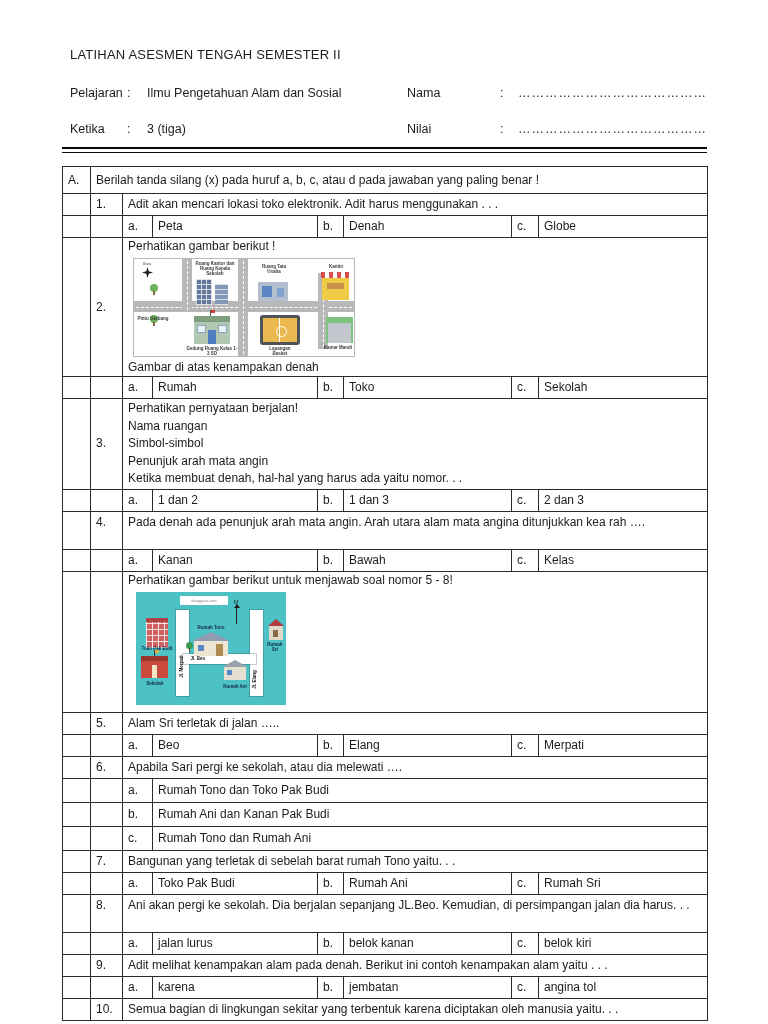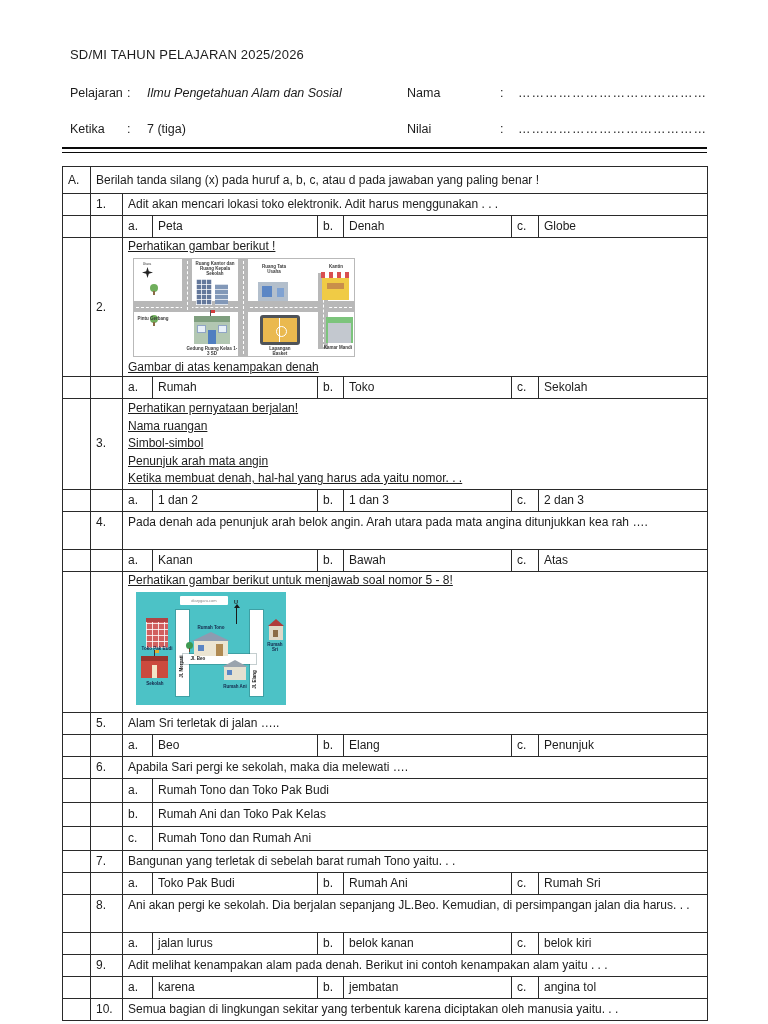--- a/index.html
+++ b/index.html
@@ -4,36 +4,36 @@
 <style>
   html,body{margin:0;padding:0;}
   body{width:768px;height:1024px;background:#ffffff;font-family:"Liberation Sans","DejaVu Sans",sans-serif;color:#1c1c1c;}
   .page{position:relative;width:768px;height:1024px;box-sizing:border-box;padding:45px 61px 0 70px;overflow:hidden;background:#fff;}
 
   
   .title-line{font-size:13px;line-height:19px;letter-spacing:.2px;}
   .meta{display:flex;margin-top:20px;font-size:12.5px;line-height:18px;}
   .meta-l{display:grid;grid-template-columns:57px 20px 222px;grid-template-rows:36px 18px;align-items:start;}
   .meta-r{display:grid;grid-template-columns:93px 18px 1fr;grid-template-rows:36px 18px;align-items:start;flex:1;margin-left:38px;}
-  .meta-val-justify{text-align:justify;font-style:italic;}
+  .meta-val-justify{text-align:justify;}
   .dotline{letter-spacing:1px;white-space:nowrap;overflow:hidden;}
   .rule{margin:9px 0 0 -8px;width:645px;height:3px;border-top:2.5px solid #0a0a0a;border-bottom:1.5px solid #0a0a0a;}
 
   
   table.exam{border-collapse:collapse;margin:13px 0 0 -8px;width:645px;table-layout:fixed;font-size:12px;}
   table.exam td{border:1px solid #2a2a2a;padding:1px 5px;line-height:15px;vertical-align:middle;overflow:hidden;}
   td.lt{padding-left:9px;}
   td.num{padding-left:9px;vertical-align:top;padding-top:3px;}
   td.qt{padding-left:6px;}
   tr.rh td{height:19px;}
   tr.rA td{height:24px;}
   tr.r2l td{height:34px;vertical-align:top;padding-top:2px;text-align:justify;line-height:16.5px;}
   tr.r2l td.num{text-align:left;}
   tr.q6o td{height:21px;}
-  td.multi{vertical-align:top;padding-top:2px;text-decoration:underline;}
+  td.multi{vertical-align:top;padding-top:2px;}
   .qlines div{line-height:17.5px;}
 
   
   .map1{position:relative;width:220px;height:97px;background:#fff;border:1px solid #b9b9b9;margin:4px 0 3px 5px;font-size:4.5px;line-height:5px;font-weight:700;color:#3a3a3a;}
   .m1-road{position:absolute;background:#b8b8b8;z-index:0;}
   .m1-h{left:0;top:42px;width:220px;height:11px;}
   .m1-h i{position:absolute;left:2px;right:2px;top:50%;border-top:1px dashed #fff;}
   .m1-v{width:10px;}
   .m1-v i{position:absolute;top:2px;bottom:2px;left:50%;border-left:1px dashed #fff;}
   .m1-v1{left:48px;top:0;height:53px;}
@@ -101,30 +101,30 @@
   .m2-sri .bd{height:14px;width:14px;margin:0 auto;background:#e0d8c8;}
   .m2-sri .bd i{left:4px;top:4px;width:5px;height:7px;background:#8a6a45;}
   .m2-tree{position:absolute;left:50px;top:50px;width:7px;height:7px;border-radius:50%;background:#3f9a52;z-index:2;}
   .m2-tree::after{content:"";position:absolute;left:3px;top:6px;width:1px;height:4px;background:#6a4a2d;}
 </style>
 </head>
 <body>
 
 <div class="page">
 
-  <div class="title-line">SD/MI TAHUN PELAJARAN 2025/2026</div>
+  <div class="title-line">LATIHAN ASESMEN TENGAH SEMESTER II</div>
 
   <div class="meta">
     <div class="meta-l">
       <span>Pelajaran</span>
       <span>:</span>
       <span class="meta-val-justify">Ilmu Pengetahuan Alam dan Sosial</span>
       <span>Ketika</span>
       <span>:</span>
-      <span>7 (tiga)</span>
+      <span>3 (tiga)</span>
     </div>
     <div class="meta-r">
       <span>Nama</span>
       <span>:</span>
       <span class="dotline">…………………………………….</span>
       <span>Nilai</span>
       <span>:</span>
       <span class="dotline">…………………………………….</span>
     </div>
   </div>
@@ -244,31 +244,31 @@
       <td>1 dan 2</td>
       <td class="lt">b.</td>
       <td>1 dan 3</td>
       <td class="lt">c.</td>
       <td>2 dan 3</td>
     </tr>
 
     <tr class="r2l">
       <td></td>
       <td class="num">4.</td>
-      <td class="qt" colspan="6">Pada denah ada penunjuk arah belok angin. Arah utara pada mata angina ditunjukkan kea rah ….</td>
+      <td class="qt" colspan="6">Pada denah ada penunjuk arah mata angin. Arah utara alam mata angina ditunjukkan kea rah ….</td>
     </tr>
     <tr class="rh">
       <td></td>
           <td></td>
       <td class="lt">a.</td>
       <td>Kanan</td>
       <td class="lt">b.</td>
       <td>Bawah</td>
       <td class="lt">c.</td>
-      <td>Atas</td>
+      <td>Kelas</td>
     </tr>
 
     <tr>
       <td></td>
       <td></td>
       <td class="qt multi" colspan="6">
         <div>Perhatikan gambar berikut  untuk menjawab soal nomor 5 - 8!</div>
         <div class="map2">
           <div class="m2-wm">diarygaru.com</div>
           <div class="m2-north">
@@ -320,39 +320,39 @@
       <td class="qt" colspan="6">Alam Sri terletak di jalan …..</td>
     </tr>
     <tr class="rh">
       <td></td>
           <td></td>
       <td class="lt">a.</td>
       <td>Beo</td>
       <td class="lt">b.</td>
       <td>Elang</td>
       <td class="lt">c.</td>
-      <td>Penunjuk</td>
+      <td>Merpati</td>
     </tr>
 
     <tr class="rh">
       <td></td>
       <td class="num">6.</td>
-      <td class="qt" colspan="6">Apabila Sari pergi ke sekolah, maka dia melewati ….</td>
+      <td class="qt" colspan="6">Apabila Sari pergi ke sekolah, atau dia melewati ….</td>
     </tr>
     <tr class="q6o">
       <td></td>
           <td></td>
       <td class="lt">a.</td>
       <td colspan="5">Rumah Tono dan Toko Pak Budi</td>
     </tr>
     <tr class="q6o">
       <td></td>
           <td></td>
       <td class="lt">b.</td>
-      <td colspan="5">Rumah Ani dan Toko Pak Kelas</td>
+      <td colspan="5">Rumah Ani dan Kanan Pak Budi</td>
     </tr>
     <tr class="q6o">
       <td></td>
           <td></td>
       <td class="lt">c.</td>
       <td colspan="5">Rumah Tono dan Rumah Ani</td>
     </tr>
 
     <tr class="rh">
       <td></td>

